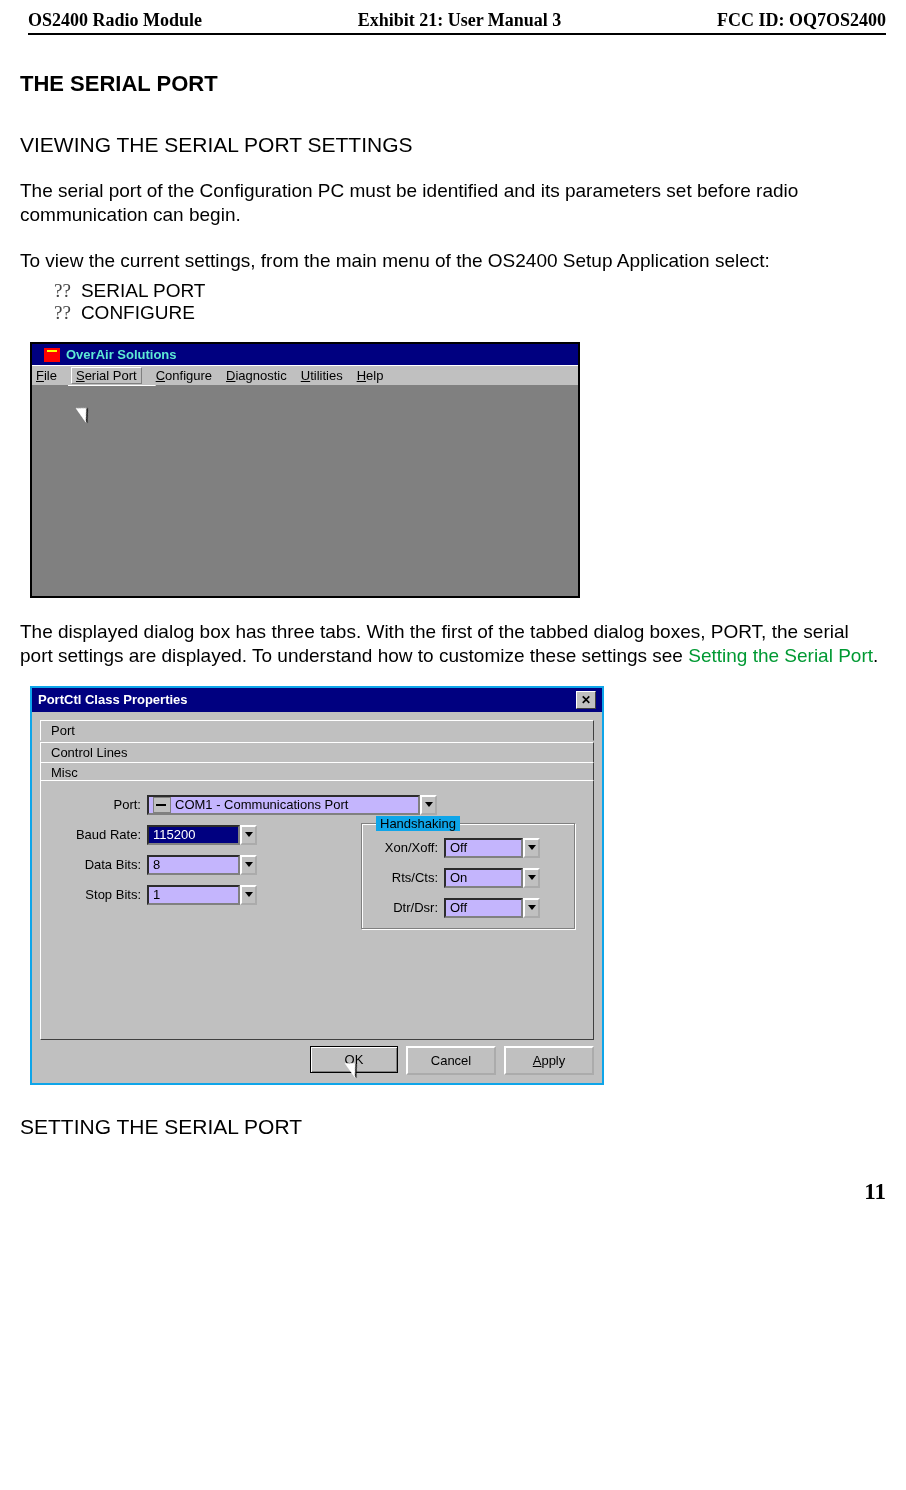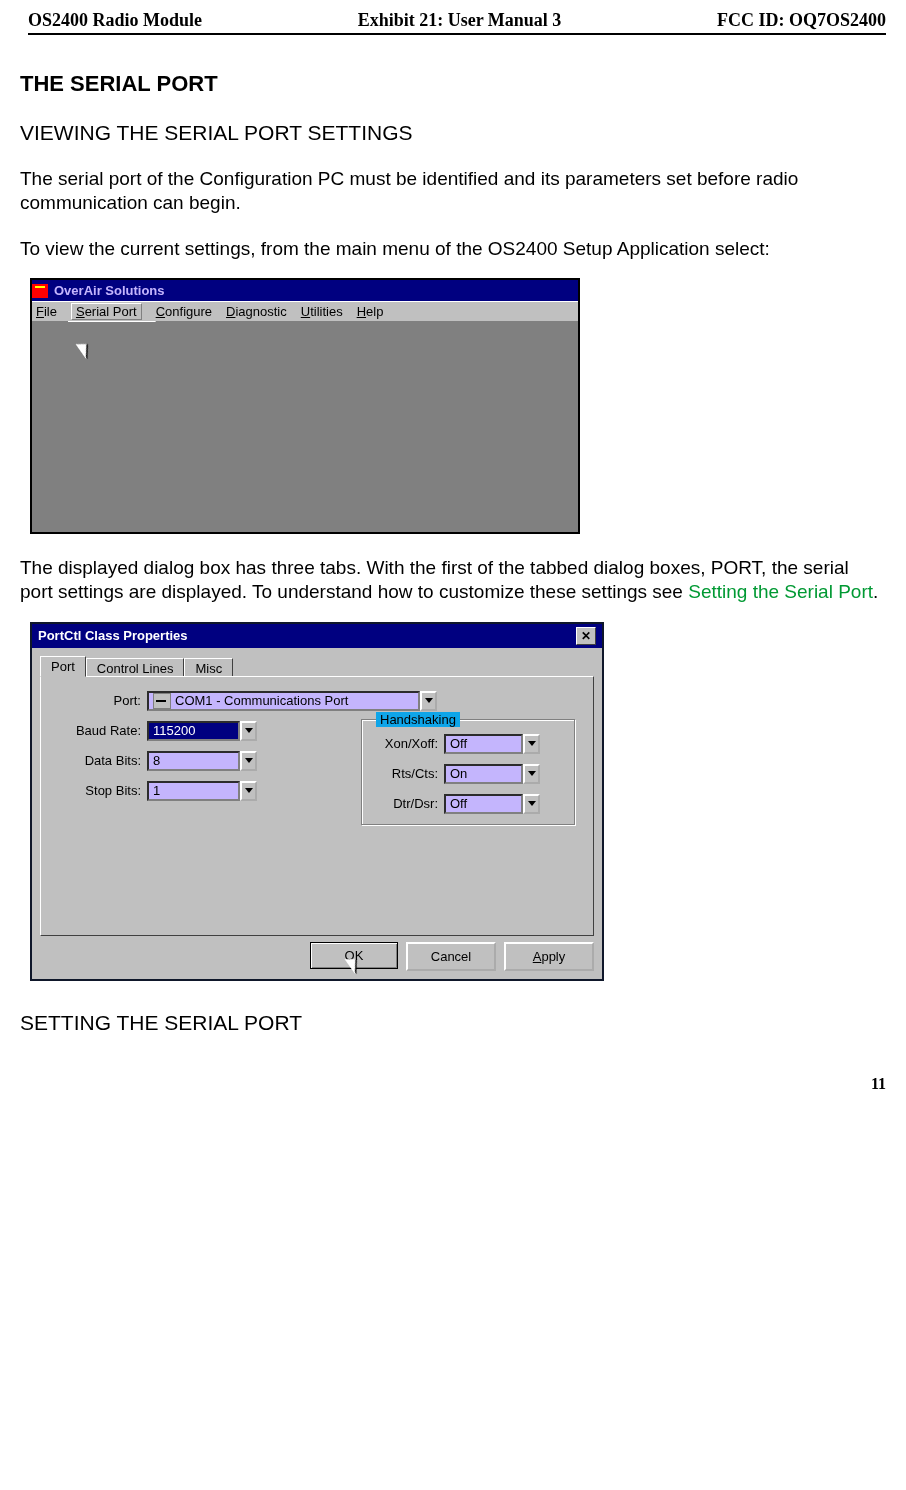--- a/index.html
+++ b/index.html
@@ -24,21 +24,21 @@
     margin-left: 8px;
   }
   .h1 {
     font-size: 22px;
     font-weight: bold;
     margin-top: 36px;
   }
   .h2 {
     font-size: 21px;
     font-weight: normal;
-    margin-top: 24px;
+    margin-top: 36px;
   }
   .body-text {
     font-size: 19px;
     margin-top: 22px;
     line-height: 1.25;
   }
   .list {
     margin-top: 8px;
     margin-left: 34px;
     font-size: 19px;
@@ -54,23 +54,23 @@
   
   .win1 {
     width: 546px;
     border: 2px solid #000;
     margin-left: 10px;
     font-family: "MS Sans Serif", Tahoma, sans-serif;
     font-size: 13px;
   }
   .titlebar {
     background: #000080;
-    color: #c4b5fd;
+    color: #5eead4;
     font-weight: bold;
-    padding: 3px 0;
+    padding: 3px 12px;
     display: flex;
     align-items: center;
   }
   .titlebar .ticon {
     width: 16px; height: 14px;
     background: #ff0000;
     margin-right: 6px;
     position: relative;
   }
   .titlebar .ticon::after{
@@ -122,21 +122,21 @@
     border-top: 6px solid transparent;
     border-bottom: 12px solid transparent;
     transform: rotate(-35deg);
     filter: drop-shadow(1px 1px 0 #000);
   }
 
   
   .win2 {
     width: 570px;
     margin-left: 10px;
-    border: 2px solid #0f172a;
+    border: 2px solid #0ea5e9;
     font-family: "MS Sans Serif", Tahoma, sans-serif;
     font-size: 13px;
   }
   .titlebar2 {
     background: #000080;
     color: #fff;
     font-weight: bold;
     padding: 3px 6px;
     display:flex;
     justify-content: space-between;
@@ -145,21 +145,21 @@
   .close-btn {
     width:18px;height:16px;background:#c0c0c0;
     border:1px solid #fff;border-right-color:#404040;border-bottom-color:#404040;
     color:#000;font-weight:bold;display:flex;align-items:center;justify-content:center;
     font-size:12px;line-height:1;
   }
   .win2-body {
     background:#c0c0c0;
     padding: 8px;
   }
-  .tabrow { display:flex; }
+  .tabrow { display:flex;flex-direction:column; }
   .tab {
     background:#c0c0c0;
     border-top:1px solid #fff;border-left:1px solid #fff;border-right:1px solid #404040;
     padding:2px 10px;
     font-size:13px;
     position:relative;
   }
   .tab.active { border-bottom:1px solid #c0c0c0; z-index:2; margin-bottom:-1px; }
   .tab.inactive { background:#c0c0c0; top:2px; }
   .tabpanel {
@@ -215,39 +215,43 @@
   .cursor2 {
     position:absolute; left:38px; top:12px;
     width:0;height:0;
     border-left: 9px solid #fff;
     border-top: 6px solid transparent;
     border-bottom: 12px solid transparent;
     transform: rotate(-35deg);
     filter: drop-shadow(1px 1px 0 #000);
   }
   .pagenum {
-    font-family:"Times New Roman",serif;font-weight:bold;font-size:16px;text-align:right;margin-top:40px;
+    font-family:"Times New Roman",serif;font-weight:bold;font-size:23px;text-align:right;margin-top:40px;
   }
 </style>
 </head>
 <body>
 
 <div class="page">
   <div class="header-row">
     <span>OS2400 Radio Module</span>
     <span>Exhibit 21: User Manual 3</span>
     <span>FCC ID: OQ7OS2400</span>
   </div>
 
   <div class="h1">THE SERIAL PORT</div>
   <div class="h2">VIEWING THE SERIAL PORT SETTINGS</div>
 
   <div class="body-text">The serial port of the Configuration PC must be identified and its parameters set before radio communication can begin.</div>
   <div class="body-text">To view the current settings, from the main menu of the OS2400 Setup Application select:</div>
 
+  <div class="list">
+    <div><span class="bullet">??</span><span>SERIAL PORT</span></div>
+    <div><span class="bullet">??</span><span>CONFIGURE</span></div>
+  </div>
 
   <div class="figure-wrap">
     <div class="win1">
       <div class="titlebar">
         <span class="ticon"></span>
         <span>OverAir Solutions</span>
       </div>
       <div class="menubar">
         <span class="menu-item"><span class="ul">F</span>ile</span>
         <span class="menu-item raised"><span class="ul">S</span>erial Port</span>

